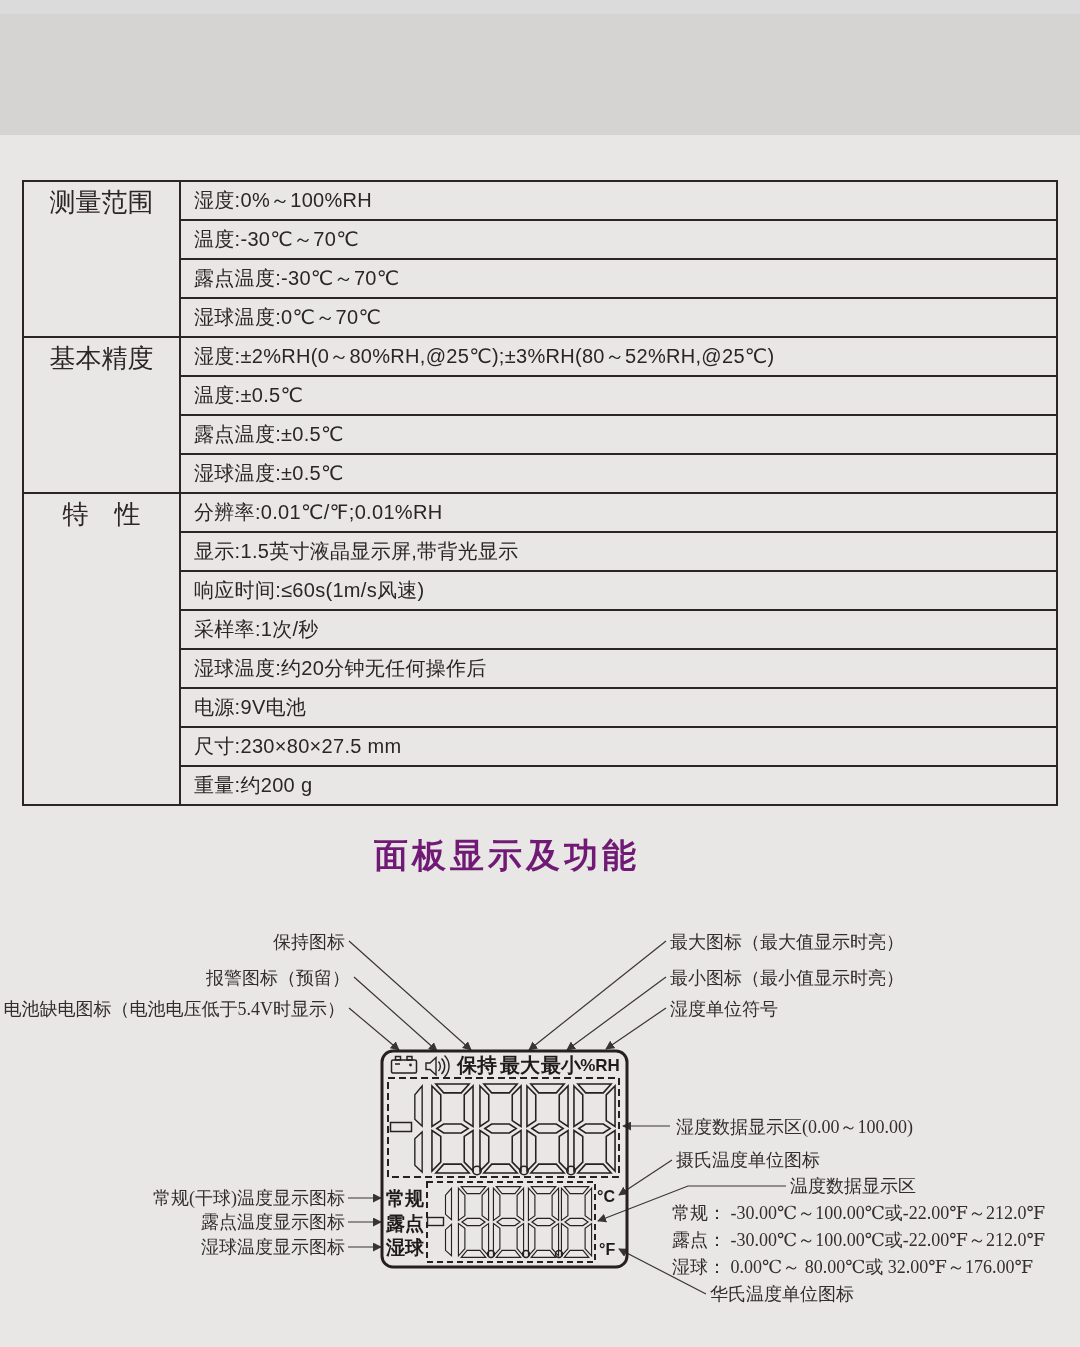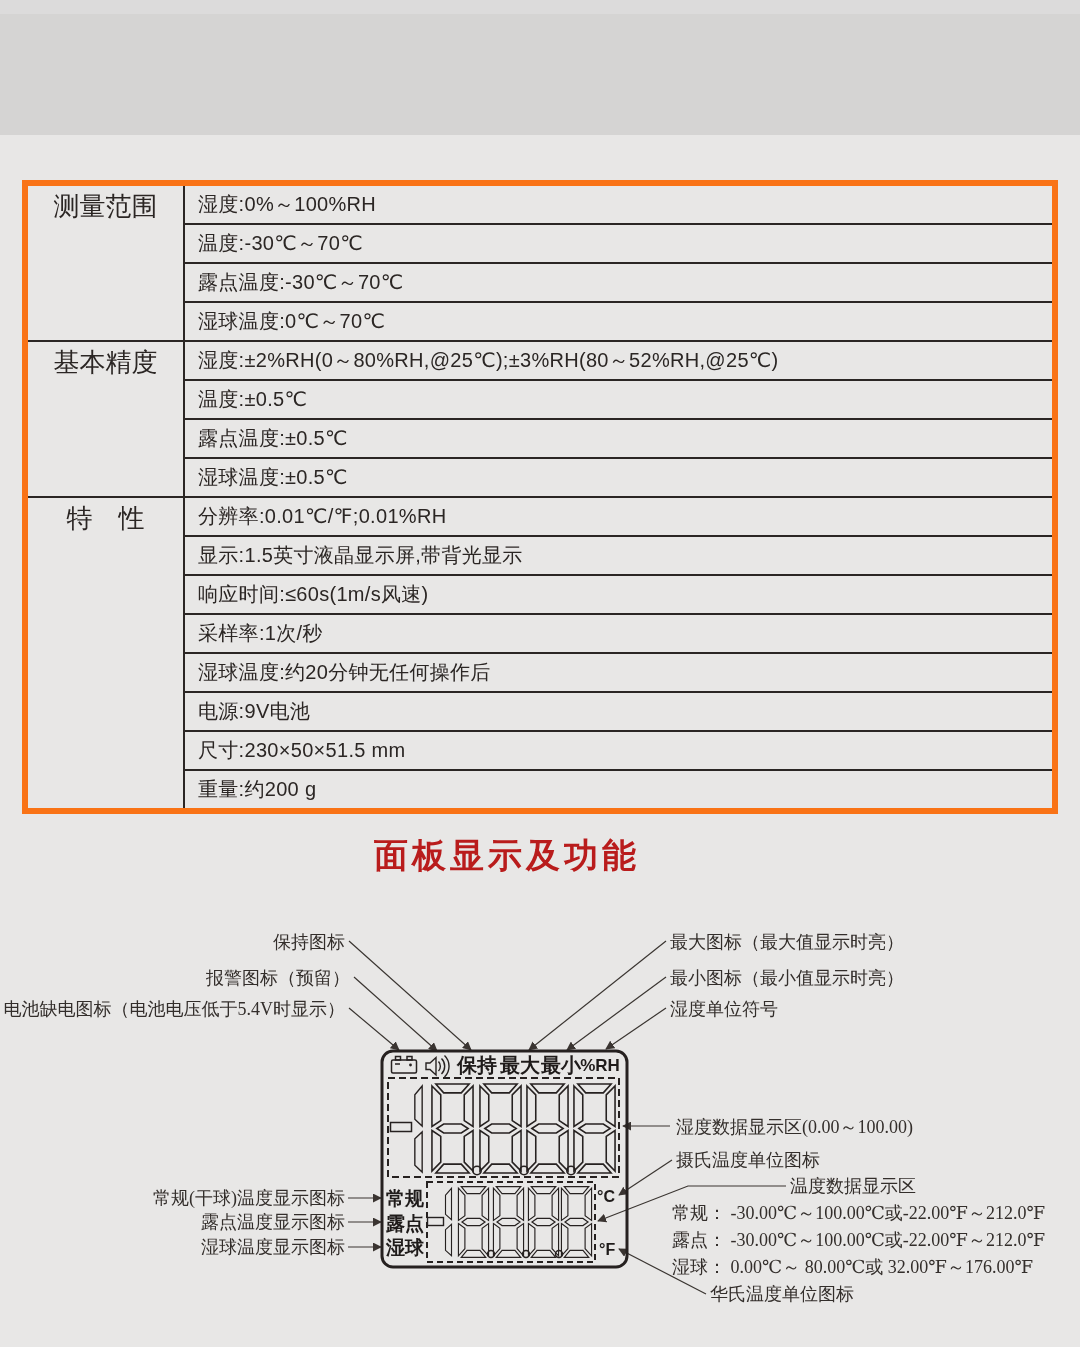--- a/index.html
+++ b/index.html
@@ -22,30 +22,30 @@
   .spec-table{
     position:absolute;left:22px;top:180px;width:1036px;
     border-collapse:collapse;table-layout:fixed;
   }
   .spec-table td{
     border:2px solid #2b2624;
     height:37px;padding:0;
     font-size:20px;color:#2b2624;
     white-space:nowrap;overflow:hidden;
   }
-  .spec-table{border:6px solid #f97316;}
+  .spec-table{border:2px solid #f97316;}
   .spec-table td.col-label{
     width:155px;text-align:center;vertical-align:top;
     padding-top:3px;font-size:26px;
   }
   .spec-table td.col-value{padding-left:13px;letter-spacing:0.3px;}
   .panel-title{
     position:absolute;left:0;top:833px;width:1014px;
     margin:0;text-align:center;
-    font-size:34px;font-weight:700;letter-spacing:4px;color:#b91c1c;
+    font-size:34px;font-weight:700;letter-spacing:4px;color:#701a75;
   }
   .diagram-svg{position:absolute;left:0;top:920px;}
   .callout{
     font-family:"Liberation Serif","DejaVu Serif",serif;
     font-size:18px;fill:#332e2b;
   }
   .lcd-label{font-family:"Liberation Sans","DejaVu Sans",sans-serif;font-weight:700;fill:#1f1b1a;}
   .ln{stroke:#3a3531;stroke-width:1.2;fill:none;}
   .lcd-stroke{stroke:#262120;fill:none;}
 </style>
@@ -99,21 +99,21 @@
     <tr>
           <td class="col-value">采样率:1次/秒</td>
         </tr>
     <tr>
           <td class="col-value">湿球温度:约20分钟无任何操作后</td>
         </tr>
     <tr>
           <td class="col-value">电源:9V电池</td>
         </tr>
     <tr>
-          <td class="col-value">尺寸:230×50×51.5 mm</td>
+          <td class="col-value">尺寸:230×80×27.5 mm</td>
         </tr>
     <tr>
           <td class="col-value">重量:约200 g</td>
         </tr>
   </tbody>
     </table>
 
   <h2 class="panel-title">面板显示及功能</h2>
 
   <svg class="diagram-svg" width="1080" height="427" viewBox="0 920 1080 427" xmlns="http://www.w3.org/2000/svg">

